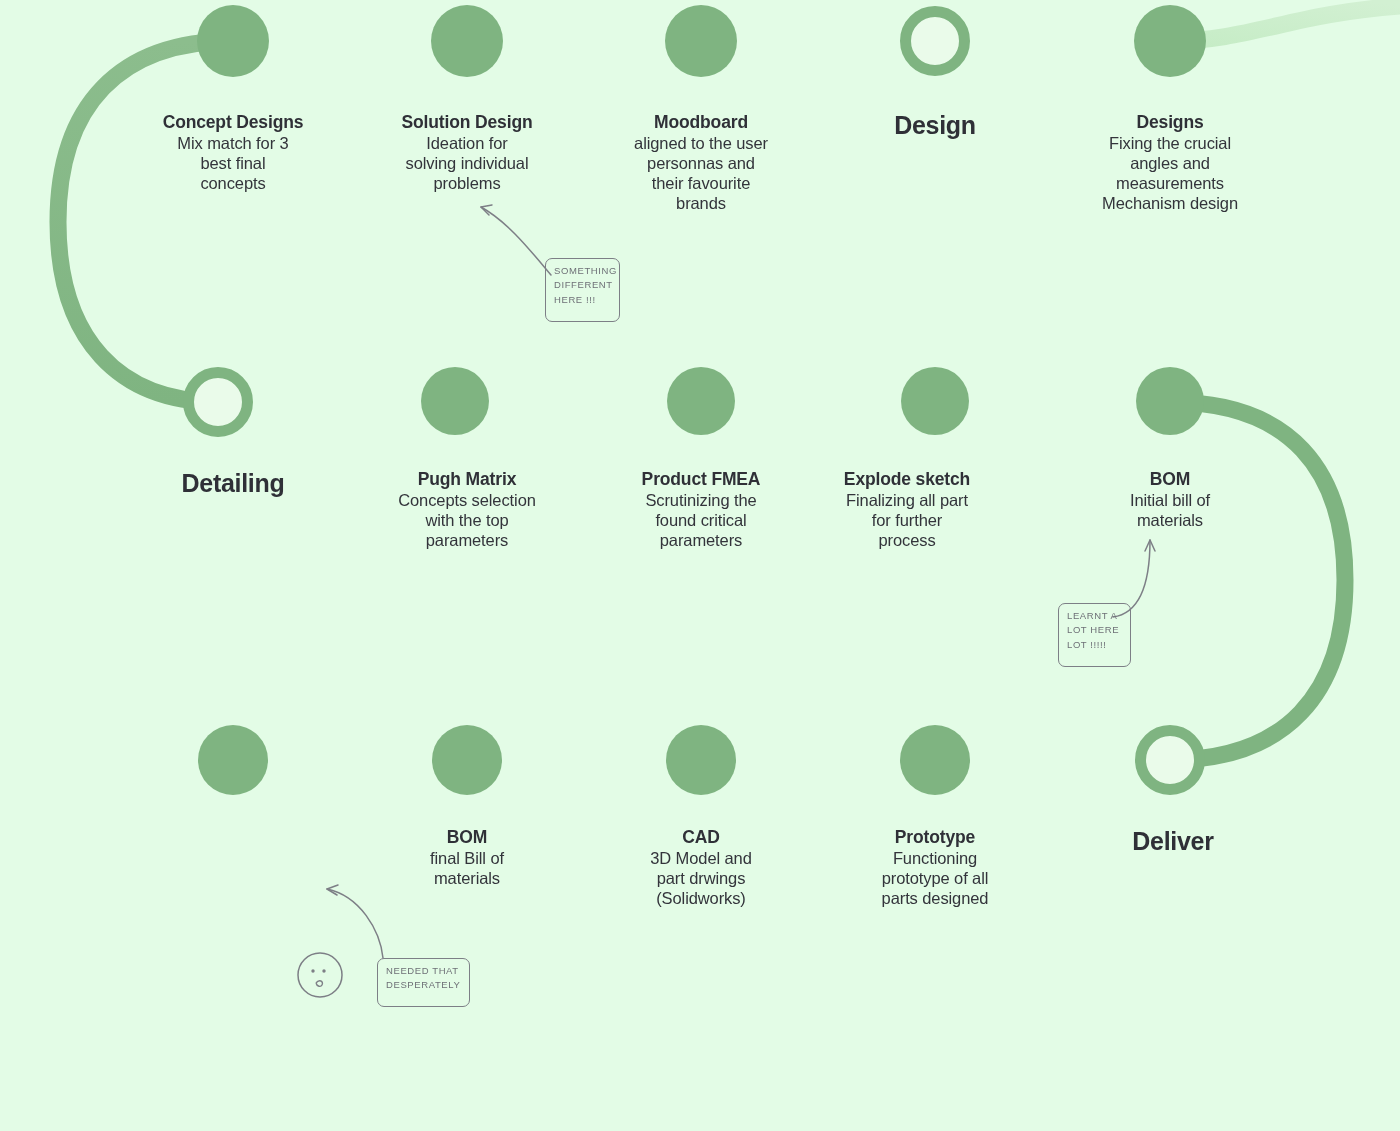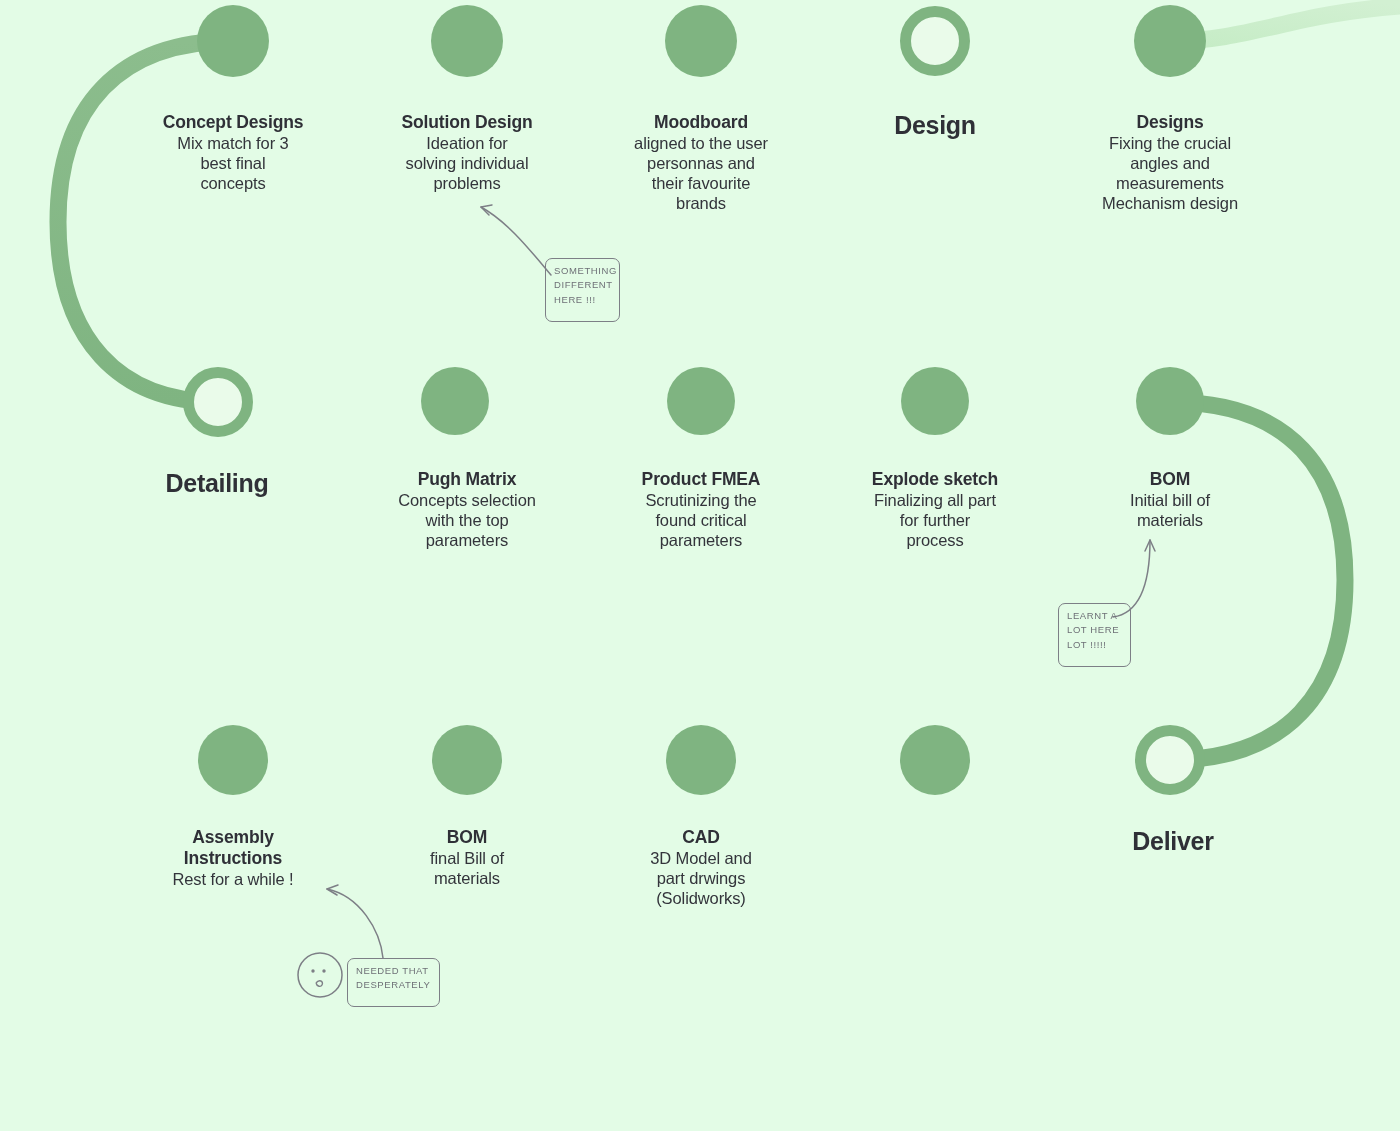--- a/index.html
+++ b/index.html
@@ -197,75 +197,76 @@
   <div class="phase" style="left:820px; top:111px;">Design</div>
 
   <div class="step" style="left:1055px; top:112px;">
     <div class="title">Designs</div>
     <div class="desc">Fixing the crucial
 angles and
 measurements
 Mechanism design</div>
   </div>
 
-  <div class="phase" style="left:102px; top:469px;">Detailing</div>
+  <div class="phase" style="left:118px; top:469px;">Detailing</div>
 
   <div class="step" style="left:352px; top:469px;">
     <div class="title">Pugh Matrix</div>
     <div class="desc">Concepts selection
 with the top
 parameters</div>
   </div>
 
   <div class="step" style="left:586px; top:469px;">
     <div class="title">Product FMEA</div>
     <div class="desc">Scrutinizing the
 found critical
 parameters</div>
   </div>
 
-  <div class="step" style="left:820px; top:469px;">
+  <div class="step" style="left:792px; top:469px;">
     <div class="title">Explode sketch</div>
     <div class="desc">Finalizing all part
 for further
 process</div>
   </div>
 
   <div class="step" style="left:1055px; top:469px;">
     <div class="title">BOM</div>
     <div class="desc">Initial bill of
 materials</div>
   </div>
 
-  <div class="step" style="left:118px; top:827px;">
-    <div class="title">Assembly
-Instructions</div>
-    <div class="desc">Rest for a while !</div>
-  </div>
 
   <div class="step" style="left:352px; top:827px;">
     <div class="title">BOM</div>
     <div class="desc">final Bill of
 materials</div>
   </div>
 
   <div class="step" style="left:586px; top:827px;">
     <div class="title">CAD</div>
     <div class="desc">3D Model and
 part drwings
 (Solidworks)</div>
   </div>
 
+  <div class="step" style="left:820px; top:827px;">
+    <div class="title">Prototype</div>
+    <div class="desc">Functioning
+prototype of all
+parts designed</div>
+  </div>
 
   <div class="phase" style="left:1058px; top:827px;">Deliver</div>
 
   <div class="note" style="left:545px; top:258px; width:58px; height:52px;">Something
 different
 here  !!!</div>
 
   <div class="note" style="left:1058px; top:603px; width:56px; height:52px;">Learnt a
 lot here
 lot !!!!!</div>
 
-  <div class="note" style="left:347px; top:958px; width:76px; height:37px;">Needed that
+  <div class="note" style="left:377px; top:958px; width:76px; height:37px;">Needed that
 desperately</div>
 
 </div>
 
 </body></html>

